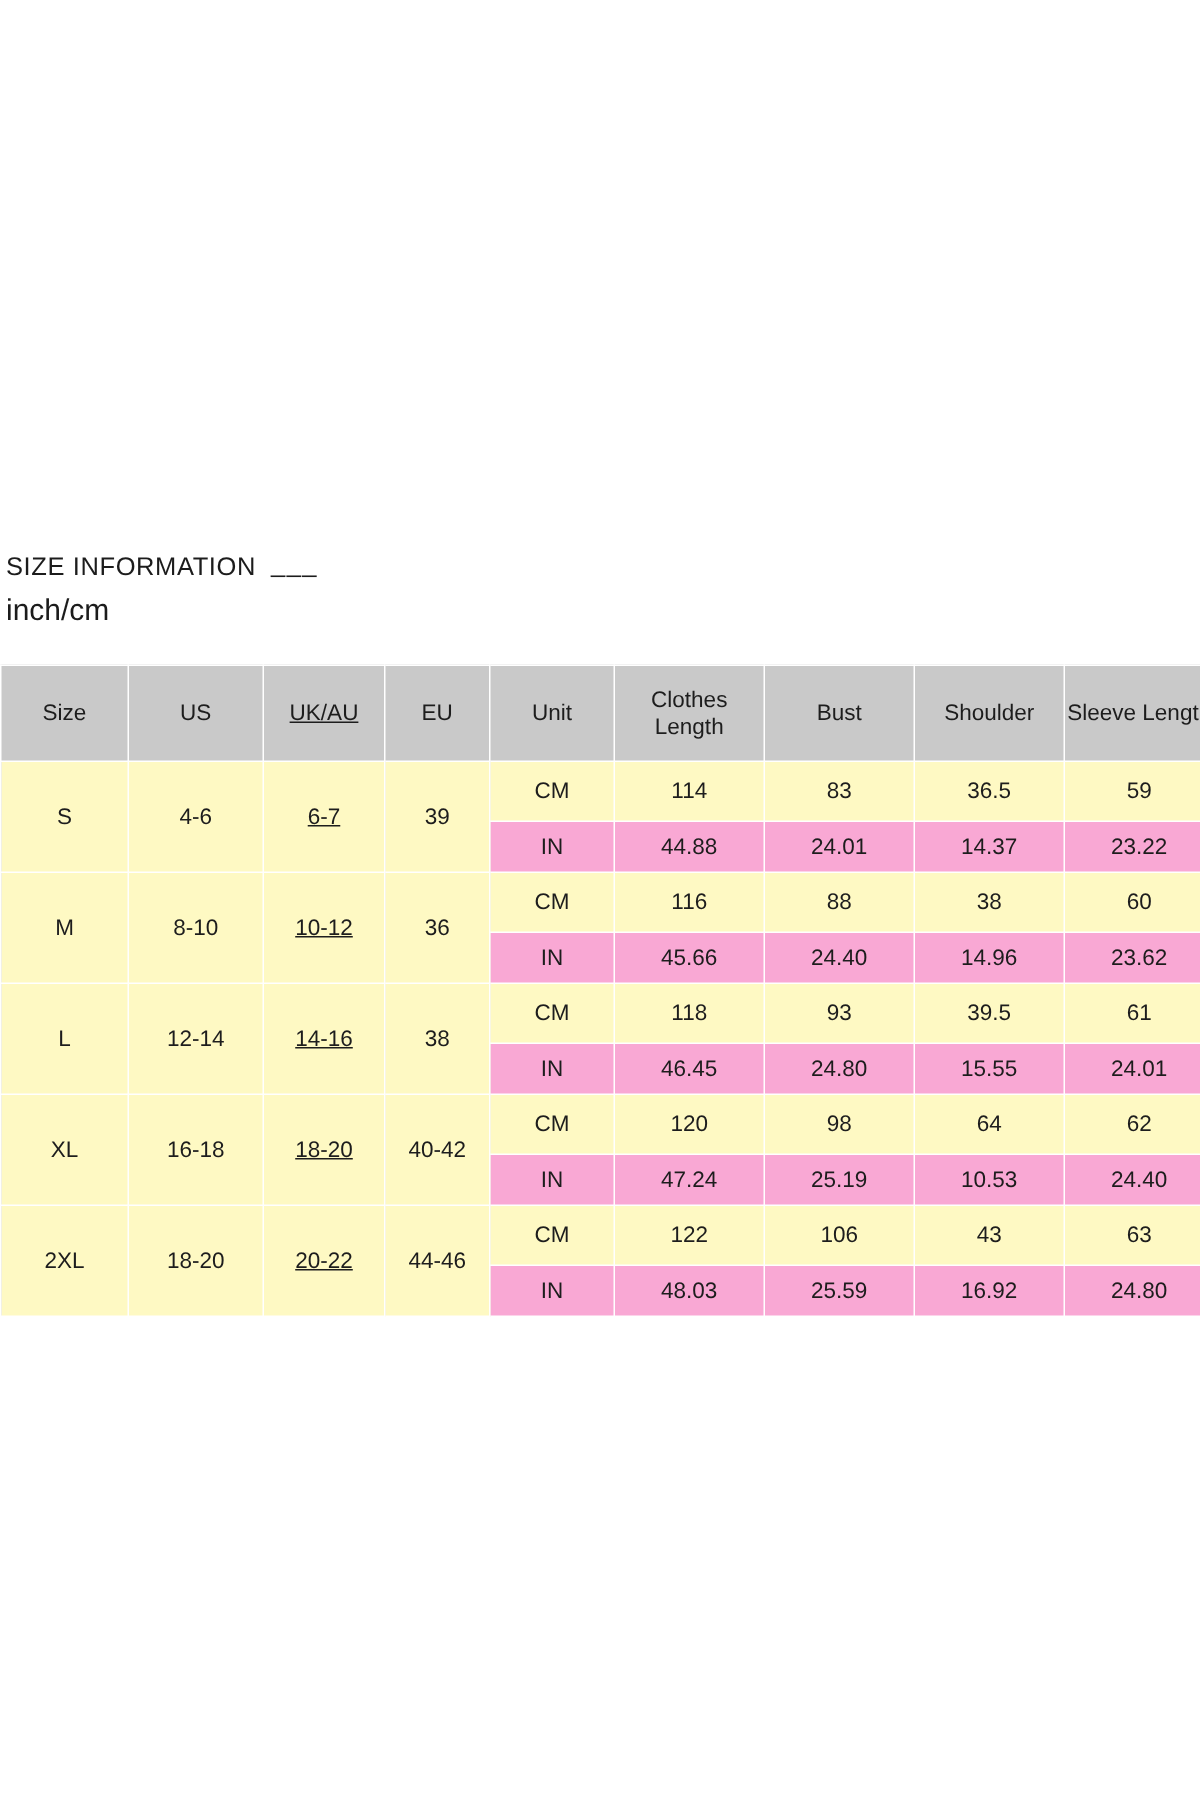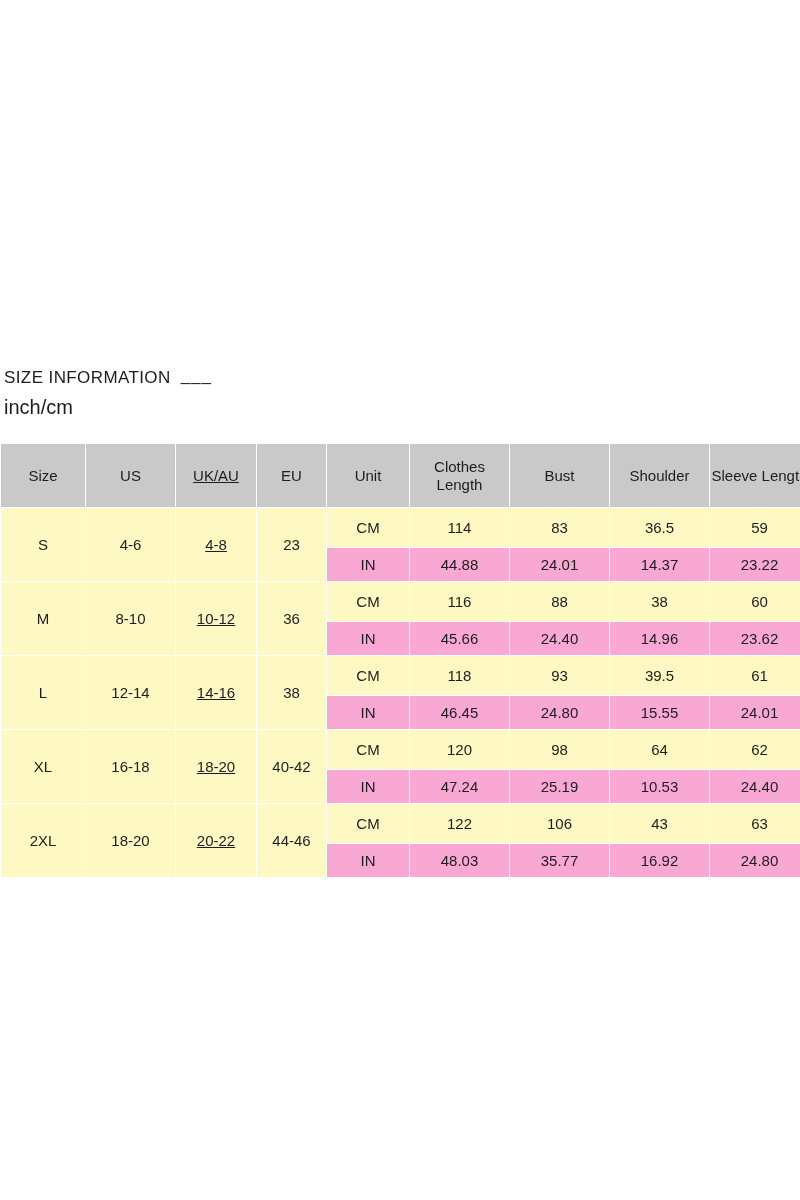--- a/index.html
+++ b/index.html
@@ -134,22 +134,22 @@
         <td class="c-unit">Unit</td>
         <td class="c-meas">Clothes Length</td>
         <td class="c-meas">Bust</td>
         <td class="c-meas">Shoulder</td>
         <td class="c-meas">Sleeve Length</td>
       </tr>
 
       <tr class="row-cm">
         <td class="c-size span-cell" rowspan="2">S</td>
         <td class="c-us span-cell" rowspan="2">4-6</td>
-        <td class="c-uk span-cell" rowspan="2">4-8</td>
-        <td class="c-eu span-cell" rowspan="2">23</td>
+        <td class="c-uk span-cell" rowspan="2">6-7</td>
+        <td class="c-eu span-cell" rowspan="2">39</td>
         <td class="c-unit unit-cell">CM</td>
         <td class="c-meas">114</td>
         <td class="c-meas">83</td>
         <td class="c-meas">36.5</td>
         <td class="c-meas">59</td>
       </tr>
       <tr class="row-in">
         <td class="c-unit unit-cell">IN</td>
         <td class="c-meas">44.88</td>
         <td class="c-meas">24.01</td>
@@ -221,20 +221,20 @@
         <td class="c-eu span-cell" rowspan="2">44-46</td>
         <td class="c-unit unit-cell">CM</td>
         <td class="c-meas">122</td>
         <td class="c-meas">106</td>
         <td class="c-meas">43</td>
         <td class="c-meas">63</td>
       </tr>
       <tr class="row-in">
         <td class="c-unit unit-cell">IN</td>
         <td class="c-meas">48.03</td>
-        <td class="c-meas">35.77</td>
+        <td class="c-meas">25.59</td>
         <td class="c-meas">16.92</td>
         <td class="c-meas">24.80</td>
       </tr>
     </tbody>
   </table>
 
 </div>
 
 </body></html>

